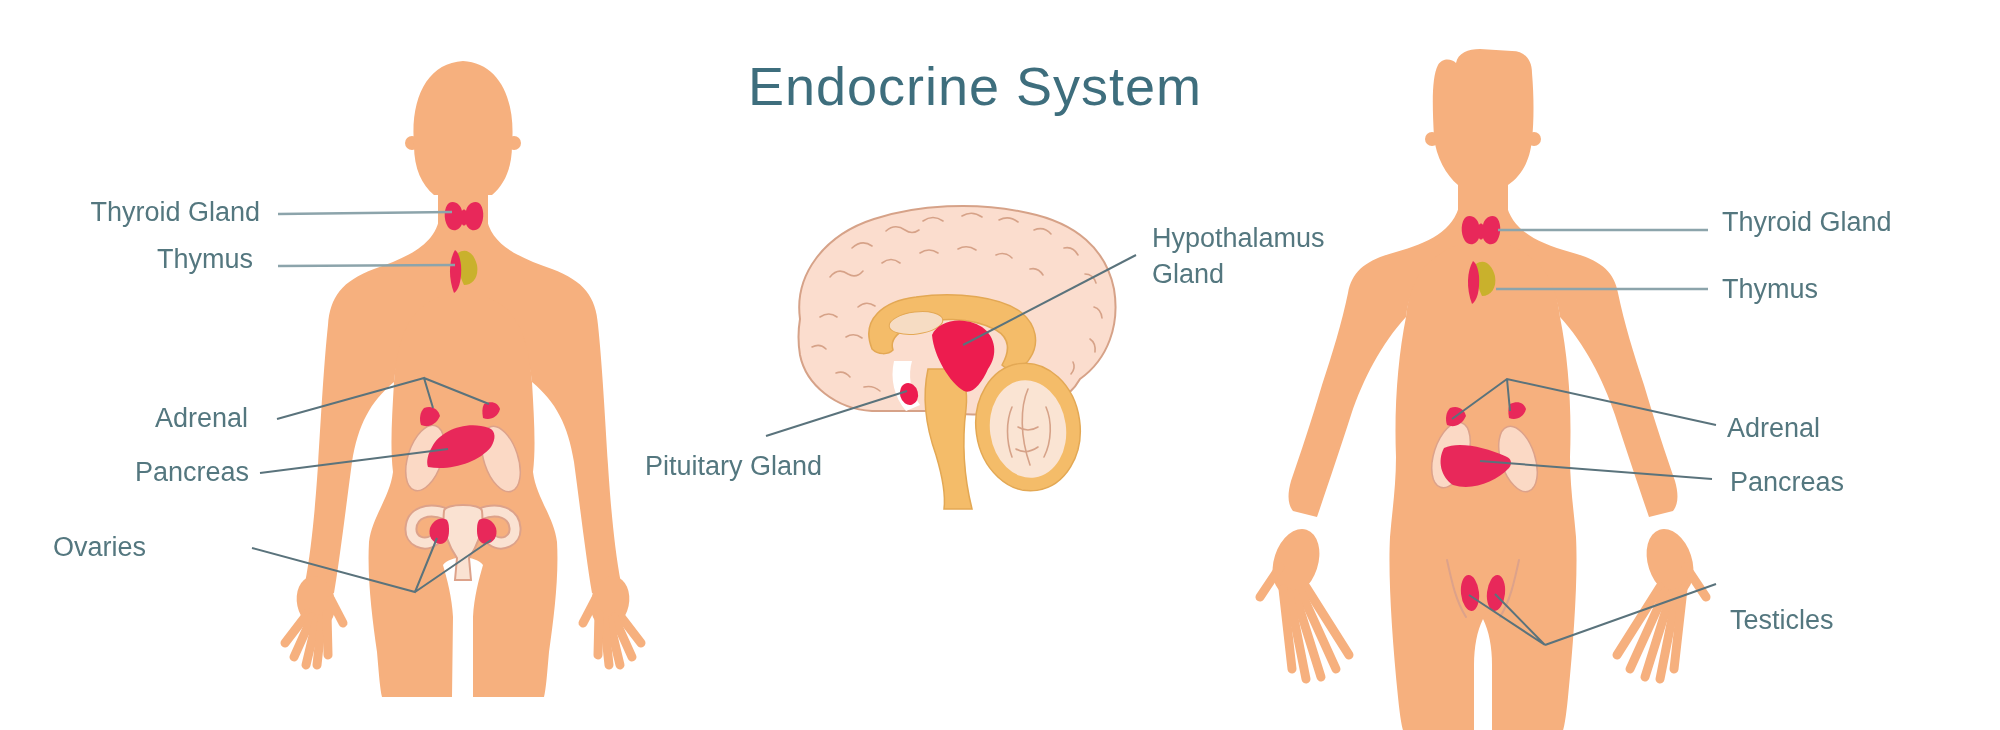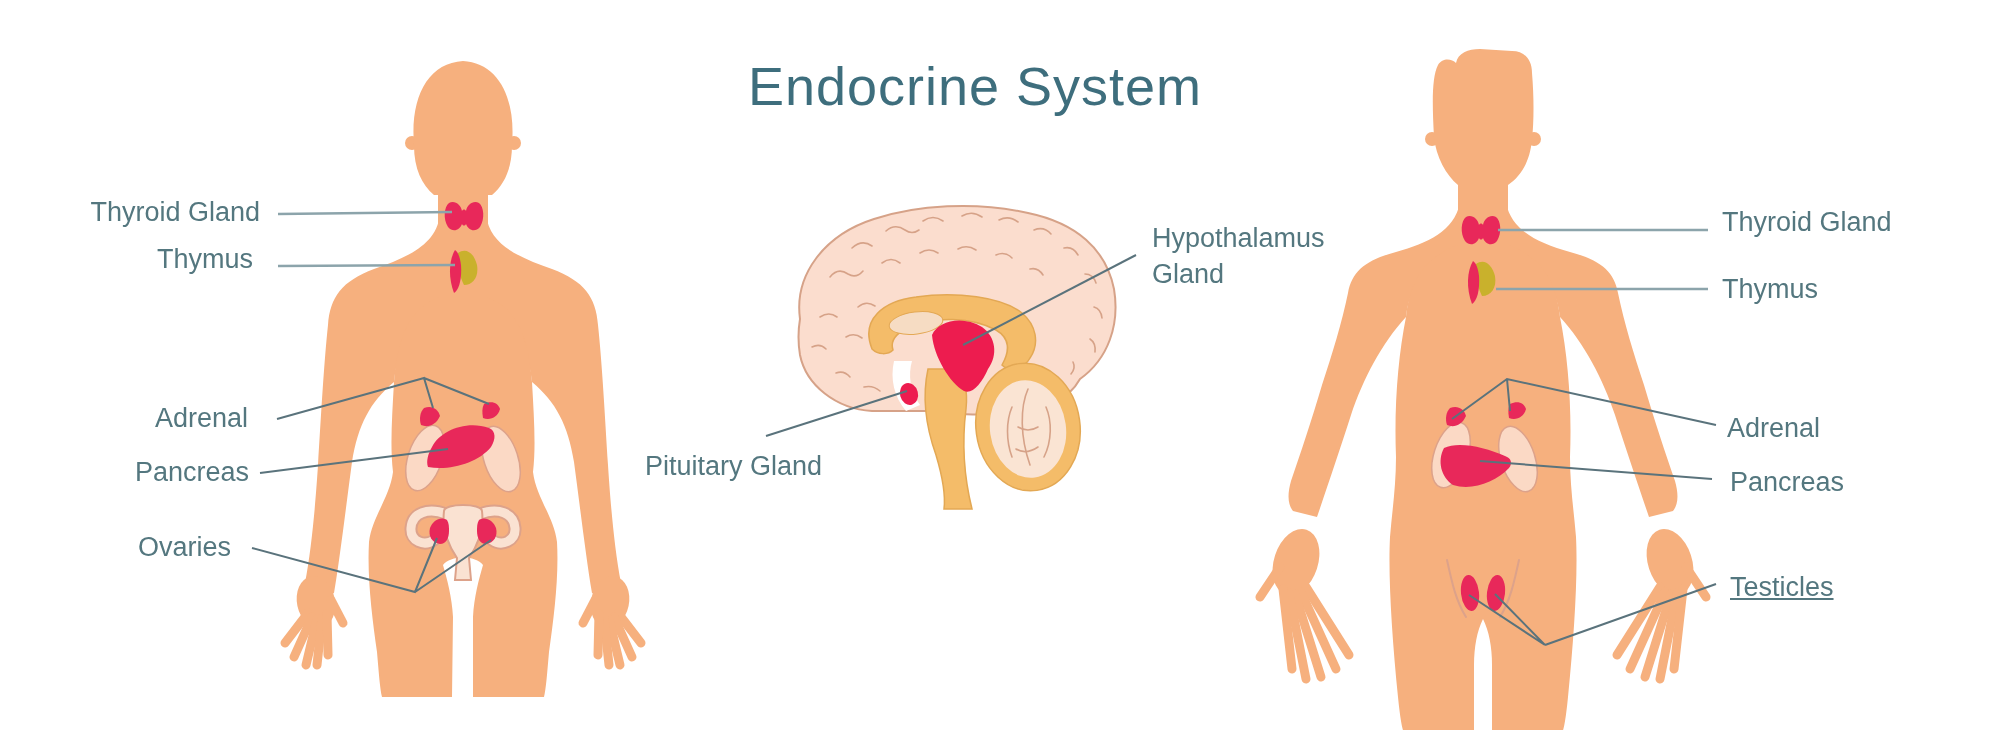--- a/index.html
+++ b/index.html
@@ -254,24 +254,24 @@
       <path class="lead-d" d="M 1469 578 L 1545 628 M 1495 577 L 1545 628 M 1545 628 L 1716 567"></path>
     </g>
   </svg>
 
   <div class="title">Endocrine System</div>
 
   <div class="lbl r" style="right:1740px;top:178px;">Thyroid Gland</div>
   <div class="lbl r" style="right:1747px;top:225px;">Thymus</div>
   <div class="lbl r" style="right:1752px;top:384px;">Adrenal</div>
   <div class="lbl r" style="right:1751px;top:438px;">Pancreas</div>
-  <div class="lbl r" style="right:1769px;top:513px;">Ovaries</div>
+  <div class="lbl r" style="right:1854px;top:513px;">Ovaries</div>
 
   <div class="lbl" style="left:645px;top:432px;">Pituitary Gland</div>
   <div class="lbl wrap" style="left:1152px;top:203px;width:230px;">Hypothalamus Gland</div>
 
   <div class="lbl" style="left:1722px;top:188px;">Thyroid Gland</div>
   <div class="lbl" style="left:1722px;top:255px;">Thymus</div>
   <div class="lbl" style="left:1727px;top:394px;">Adrenal</div>
   <div class="lbl" style="left:1730px;top:448px;">Pancreas</div>
-  <div class="lbl" style="left:1730px;top:553px;text-decoration:underline;">Testicles</div>
+  <div class="lbl" style="left:1730px;top:586px;">Testicles</div>
 
 </div>
 
 </body></html>

